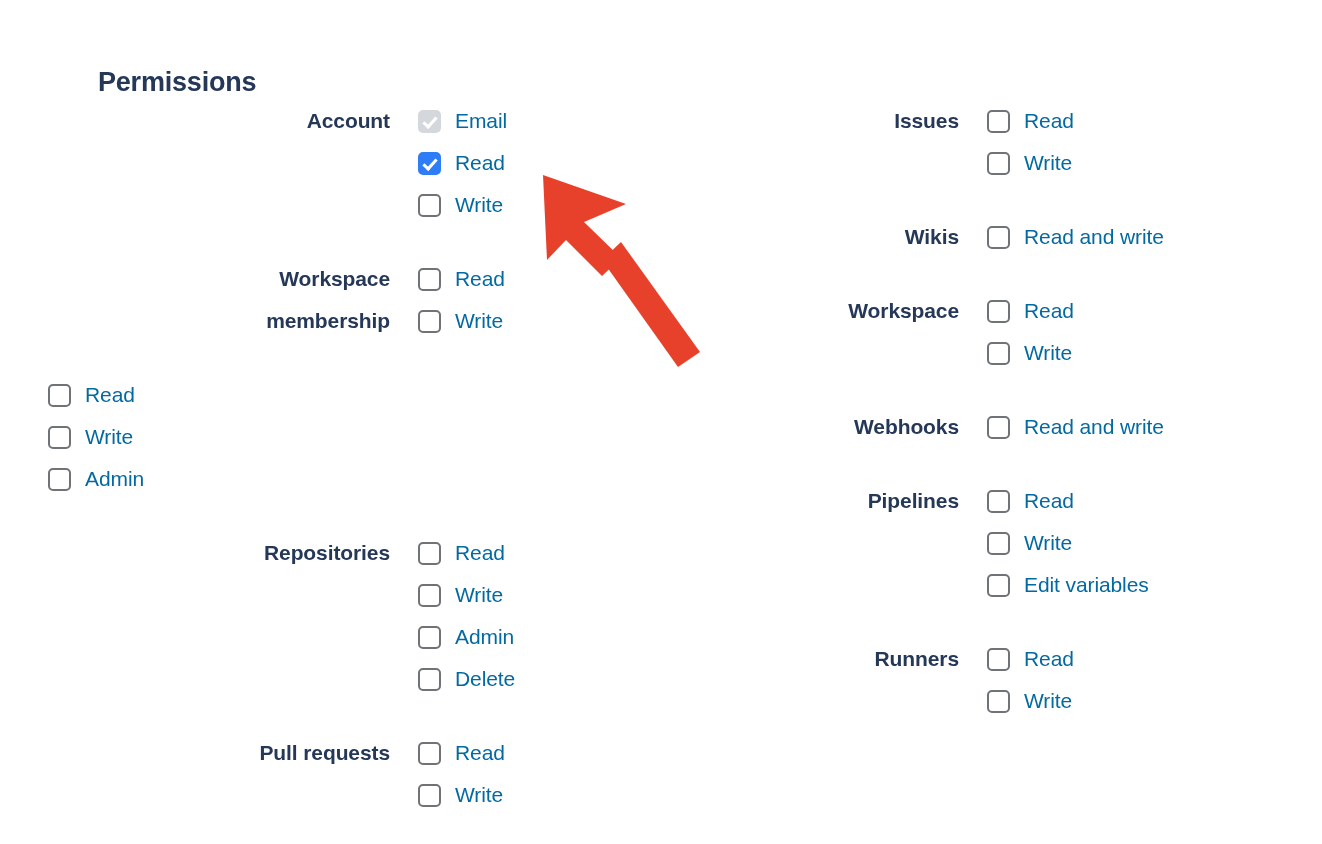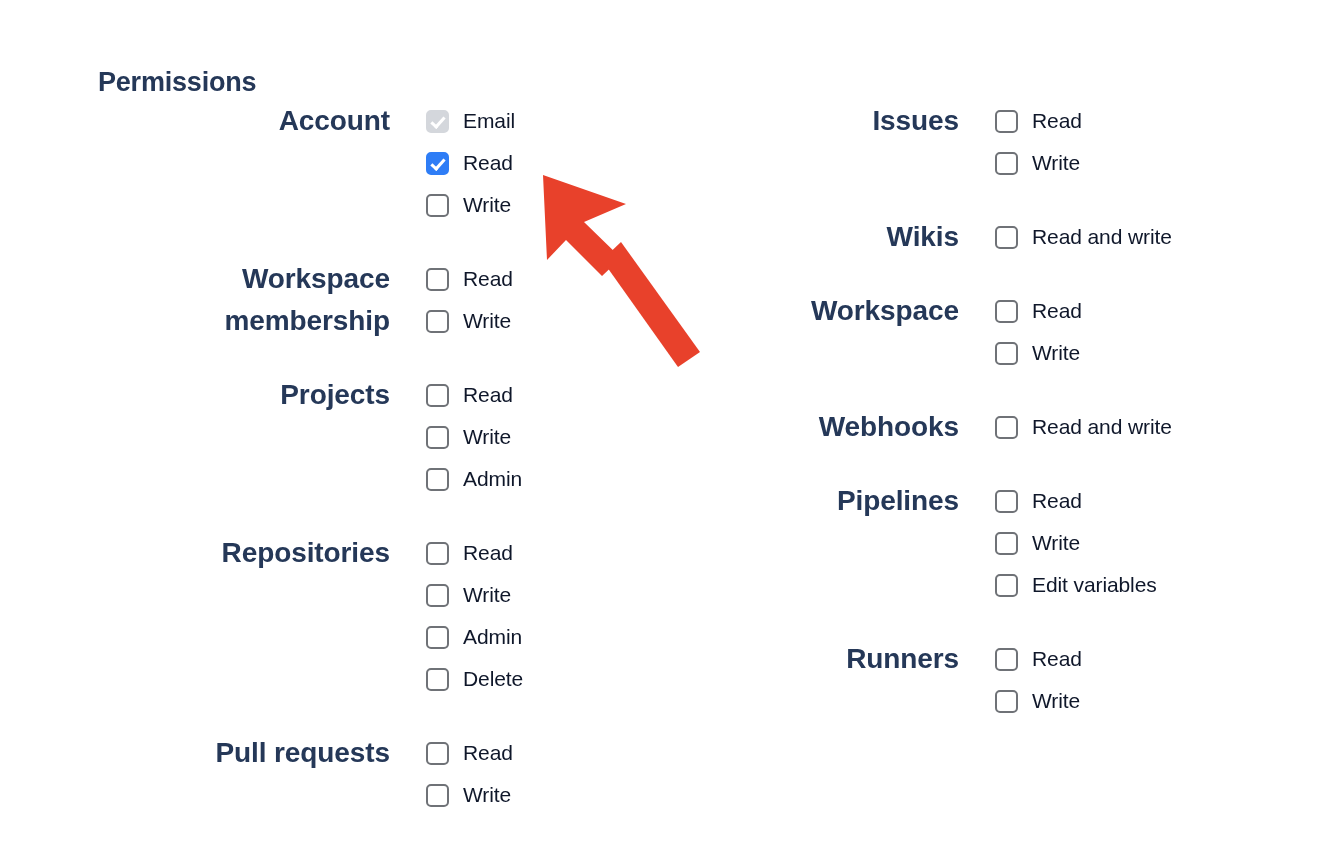--- a/index.html
+++ b/index.html
@@ -52,25 +52,25 @@
   .perm-group {
     display: flex;
     align-items: flex-start;
     margin-bottom: 32px;
   }
   .perm-group:last-child { margin-bottom: 0; }
 
   .group-label {
     flex: 0 0 auto;
     text-align: right;
-    font-size: 28px;
+    font-size: 21px;
     font-weight: bold;
     color: #253858;
     line-height: 42px;
-    padding-right: 36px;
+    padding-right: 28px;
     letter-spacing: -0.1px;
   }
   .perm-column.left  .group-label { width: 342px; }
   .perm-column.right .group-label { width: 291px; }
 
   .group-label .label-line { display: block; line-height: 42px; }
 
   .options {
     flex: 0 0 auto;
     padding-top: 0;
@@ -108,21 +108,21 @@
     top: 2px;
     width: 5px;
     height: 11px;
     border: solid #ffffff;
     border-width: 0 3px 3px 0;
     transform: rotate(42deg);
   }
 
   .option-label {
     font-size: 21px;
-    color: #0f172a;
+    color: #0369a1;
     margin-left: 14px;
     line-height: 42px;
     white-space: nowrap;
     letter-spacing: -0.1px;
   }
 
   .cursor-arrow {
     position: absolute;
     left: 470px;
     top: 150px;
@@ -169,23 +169,20 @@
               <span class="checkbox"></span>
               <span class="option-label">Read</span>
             </div>
             <div class="option-row">
               <span class="checkbox"></span>
               <span class="option-label">Write</span>
             </div>
           </div>
         </div>
         <div class="perm-group">
-          <div class="group-label">
-            <span class="label-line">Projects</span>
-          </div>
           <div class="options">
             <div class="option-row">
               <span class="checkbox"></span>
               <span class="option-label">Read</span>
             </div>
             <div class="option-row">
               <span class="checkbox"></span>
               <span class="option-label">Write</span>
             </div>
             <div class="option-row">

